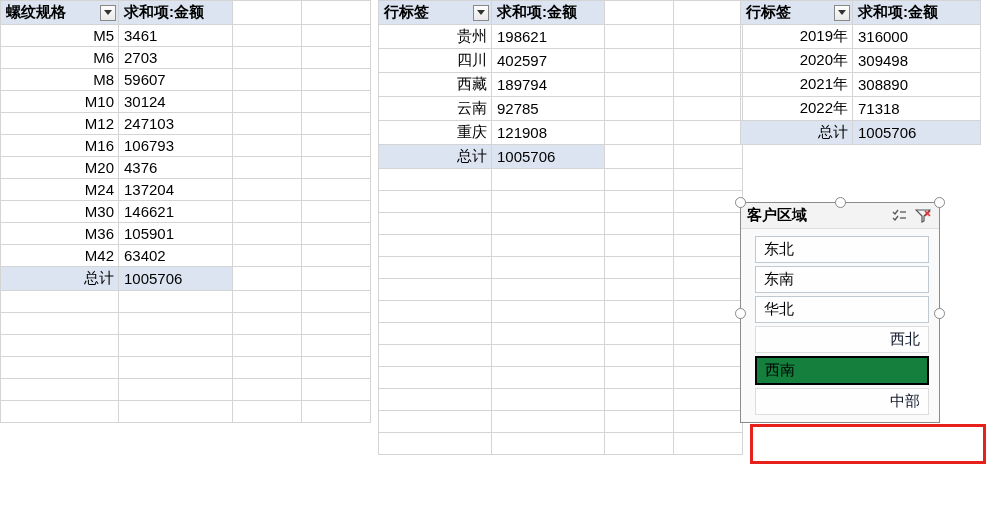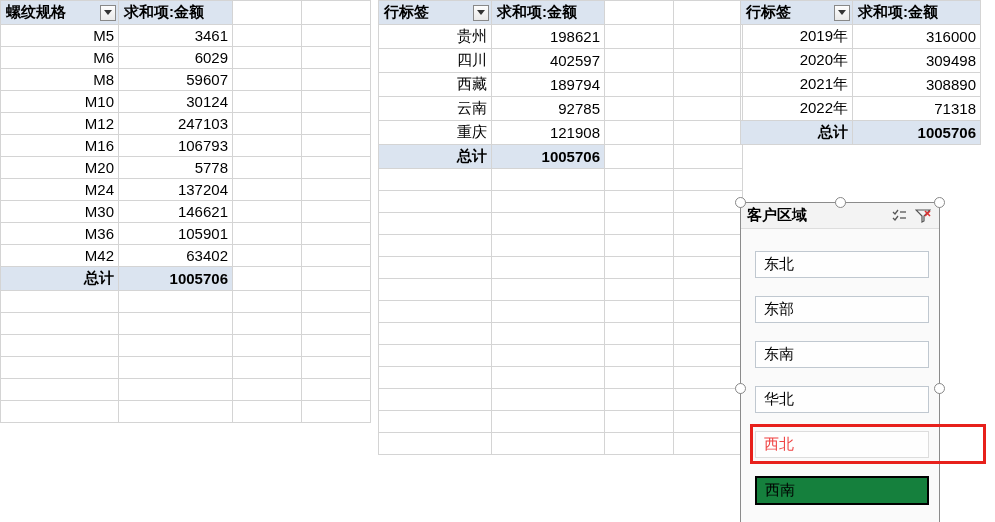--- a/index.html
+++ b/index.html
@@ -28,24 +28,23 @@
     box-sizing: border-box;
   }
   .hdr {
     background: #dbe4f0;
     font-weight: bold;
     text-align: left;
     position: relative;
   }
   .total-row td {
     background: #dbe4f0;
-    font-weight: bold;
+    font-weight: normal;
   }
   .num {
-    text-align: right;
   }
   .txt {
     text-align: right;
   }
   .dropdown {
     position: absolute;
     right: 2px;
     top: 50%;
     transform: translateY(-50%);
     width: 16px;
@@ -102,27 +101,28 @@
     font-size: 13px;
     cursor: pointer;
   }
   .slicer-body {
     padding: 4px 10px 4px 14px;
   }
   .slicer-item {
     border: 1px solid #c0c8d0;
     background: #fefefe;
     padding: 3px 8px;
-    margin: 18px 0;
+    margin: 3px 0;
     font-size: 15px;
     cursor: pointer;
   }
   .slicer-item.dim {
-    color: #ef4444;
+    color: #0f172a;
     border-color: #ddd;
+    text-align: right;
   }
   .slicer-item.selected {
     background: #15803d;
     border: 2px solid #000000;
   }
   .red-box {
     position: absolute;
     border: 3px solid #e7201b;
     pointer-events: none;
   }
@@ -176,21 +176,21 @@
   </tbody>
       <tbody id="pivot1-body">
         <tr>
           <td class="txt">M5</td>
           <td class="num">3461</td>
           <td class="empty-cell"></td>
           <td class="empty-cell"></td>
         </tr>
         <tr>
           <td class="txt">M6</td>
-          <td class="num">6029</td>
+          <td class="num">2703</td>
           <td class="empty-cell"></td>
           <td class="empty-cell"></td>
         </tr>
         <tr>
           <td class="txt">M8</td>
           <td class="num">59607</td>
           <td class="empty-cell"></td>
           <td class="empty-cell"></td>
         </tr>
         <tr>
@@ -206,21 +206,21 @@
           <td class="empty-cell"></td>
         </tr>
         <tr>
           <td class="txt">M16</td>
           <td class="num">106793</td>
           <td class="empty-cell"></td>
           <td class="empty-cell"></td>
         </tr>
         <tr>
           <td class="txt">M20</td>
-          <td class="num">5778</td>
+          <td class="num">4376</td>
           <td class="empty-cell"></td>
           <td class="empty-cell"></td>
         </tr>
         <tr>
           <td class="txt">M24</td>
           <td class="num">137204</td>
           <td class="empty-cell"></td>
           <td class="empty-cell"></td>
         </tr>
         <tr>
@@ -497,21 +497,20 @@
       <span class="slicer-btn">
         <svg width="16" height="14" viewBox="0 0 16 14">
             <path d="M1 1 L15 1 L9 7 L9 12 L7 13 L7 7 Z" fill="none" stroke="#555" stroke-width="1.2"></path>
             <line x1="10" y1="2" x2="15" y2="7" stroke="#d33" stroke-width="1.6"></line>
             <line x1="15" y1="2" x2="10" y2="7" stroke="#d33" stroke-width="1.6"></line>
           </svg>
       </span>
     </div>
     <div class="slicer-body" id="slicer-body">
         <div class="slicer-item">东北</div>
-        <div class="slicer-item">东部</div>
         <div class="slicer-item">东南</div>
         <div class="slicer-item">华北</div>
         <div class="slicer-item dim">西北</div>
         <div class="slicer-item selected">西南</div>
         <div class="slicer-item dim">中部</div>
       </div>
   </div>
   <div class="red-box" style="left:10px;top:222px;width:230px;height:34px"></div>
 </div>
 

